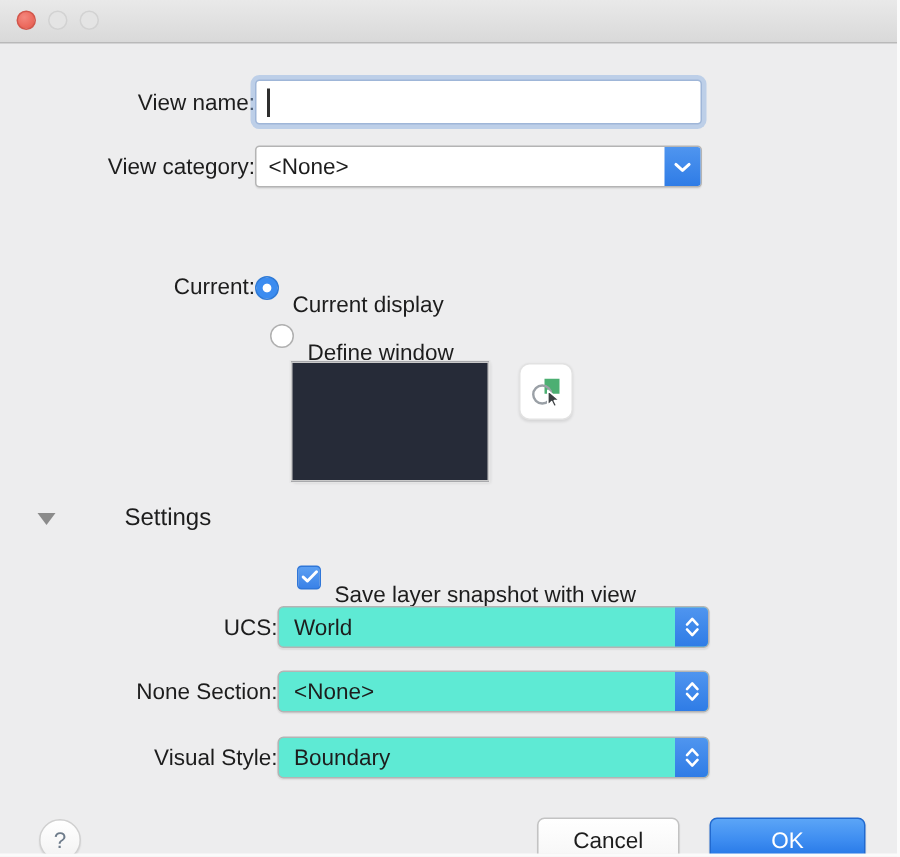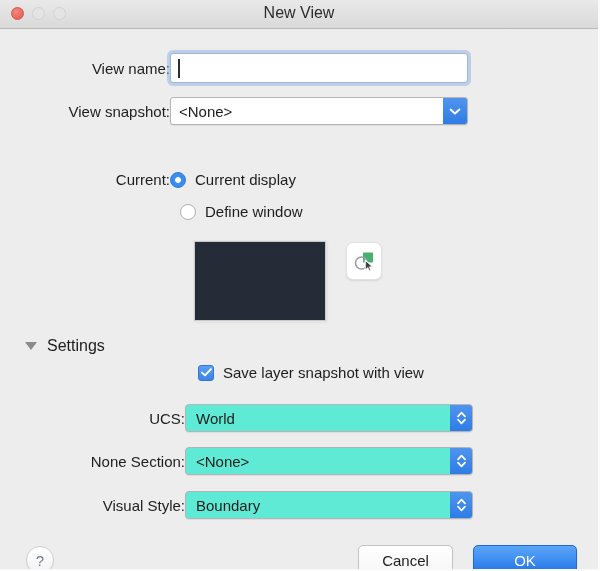--- a/index.html
+++ b/index.html
@@ -181,20 +181,21 @@
     background: radial-gradient(circle at 50% 50%, #ffffff 0 2.6px, #3b8cf0 3.2px 100%);
     border: 1px solid #2f7ad6;
   }
   .radio.off {
     background: #ffffff;
     border: 1px solid #b0b0b0;
   }
   .radio-label {
     font-size: 15px;
     color: #1d1d1d;
+    margin-top: 24px;
   }
 
   
   .checkbox {
     width: 16px;
     height: 16px;
     border-radius: 3px;
     box-sizing: border-box;
     background: linear-gradient(to bottom, #5b9ff2 0%, #3a82e8 100%);
     border: 1px solid #2f76d8;
@@ -232,20 +233,21 @@
     justify-content: center;
   }
 
   
   .settings-row {
     position: absolute;
     left: 25px;
     top: 308px;
     display: flex;
     align-items: center;
+    gap: 36px;
   }
   .tri {
     width: 0; height: 0;
     border-left: 6px solid transparent;
     border-right: 6px solid transparent;
     border-top: 8px solid #8b8b8b;
     margin-right: 10px;
   }
   .settings-label {
     font-size: 16px;
@@ -306,35 +308,34 @@
 <body>
 
 <div class="window">
 
   <div class="titlebar">
     <div class="traffic">
       <div class="light close"></div>
       <div class="light min"></div>
       <div class="light max"></div>
     </div>
-    <div class="title-text">New View</div>
   </div>
 
   <div class="content">
 
     <div class="row" style="left:40px; top:24px;">
       <div class="lbl">View name:</div>
       <div class="textfield-wrap">
         <div class="caret"></div>
 
       </div>
     </div>
 
     <div class="row" style="left:40px; top:68px;">
-      <div class="lbl">View snapshot:</div>
+      <div class="lbl">View category:</div>
       <div class="combo">
         <span class="val">&lt;None&gt;</span>
         <span class="btn-chev">
           <svg width="12" height="9" viewBox="0 0 12 9" aria-hidden="true">
             <path d="M1.6 2.6 L6 6.6 L10.4 2.6" fill="none" stroke="#ffffff" stroke-width="2" stroke-linecap="round" stroke-linejoin="round"></path>
           </svg>
         </span>
       </div>
     </div>
 

